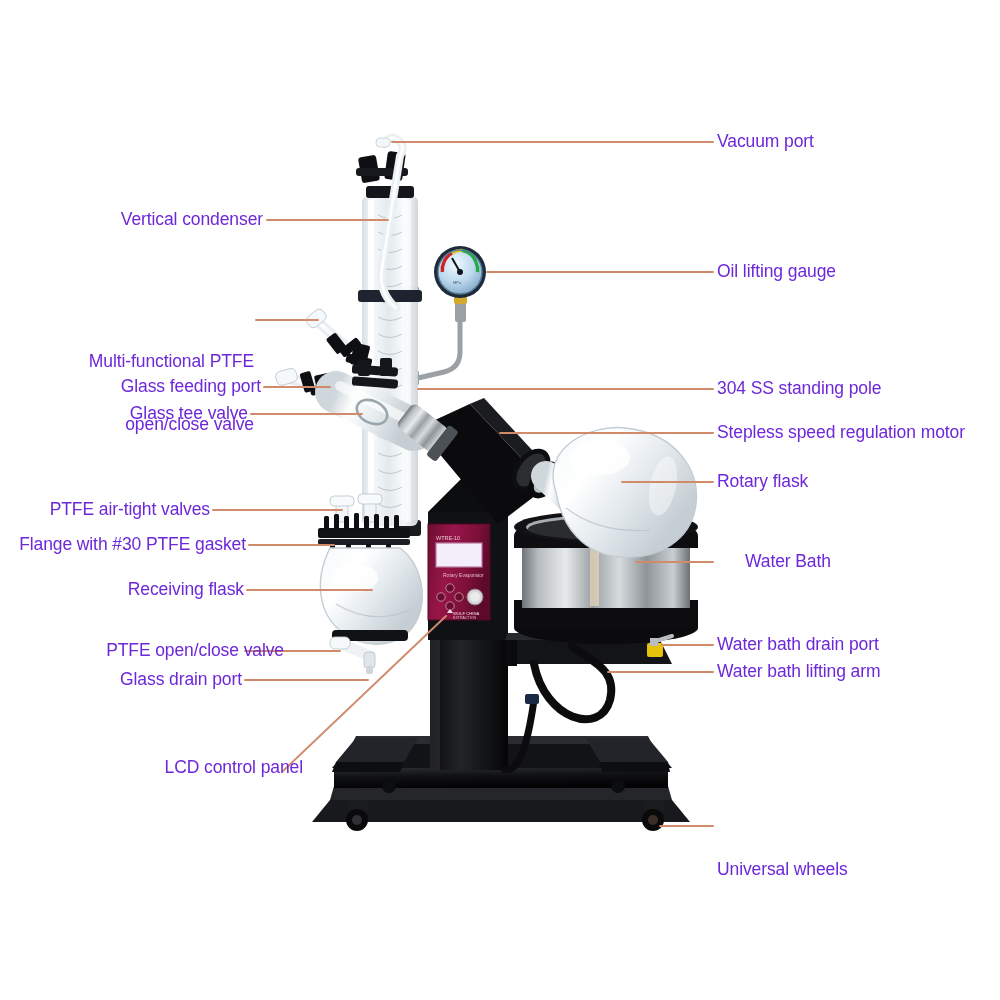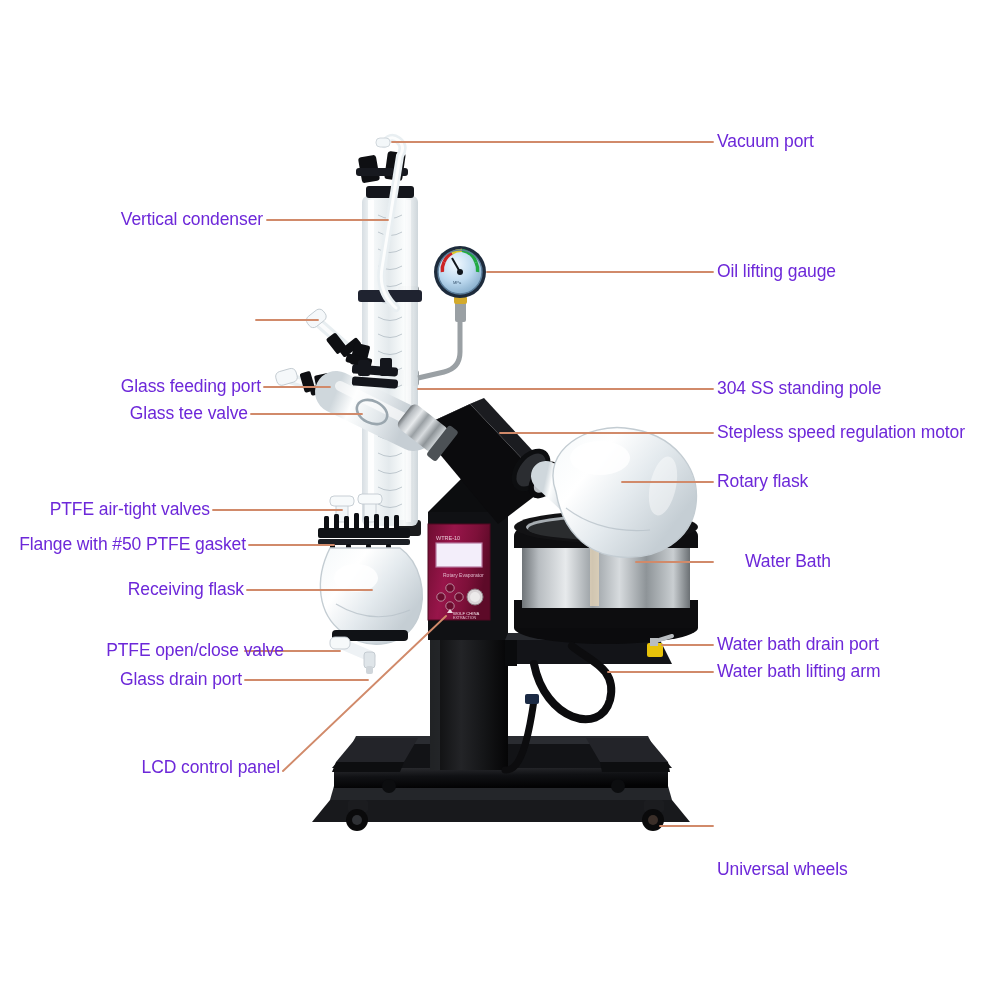--- a/index.html
+++ b/index.html
@@ -414,30 +414,34 @@
   <div class="label right" style="left:745px;top:551px;">Water Bath</div>
 
   <div class="label right" style="left:717px;top:634px;text-align:right;">Water bath drain port</div>
 
   <div class="label right" style="left:717px;top:661px;">Water bath lifting arm</div>
 
   <div class="label right" style="left:717px;top:815px;margin-top:44px;">Universal wheels</div>
 
   <div class="label left" style="right:737px;top:209px;">Vertical condenser</div>
 
+  <div class="label left" style="right:746px;top:309px;">
+    <div>Multi-functional PTFE</div>
+    <div>open/close valve</div>
+  </div>
 
   <div class="label left" style="right:739px;top:376px;">Glass feeding port</div>
 
   <div class="label left" style="right:752px;top:403px;">Glass tee valve</div>
 
   <div class="label left" style="right:790px;top:499px;">PTFE air-tight valves</div>
 
-  <div class="label left" style="right:754px;top:534px;">Flange with #50 PTFE gasket</div>
+  <div class="label left" style="right:754px;top:534px;">Flange with #30 PTFE gasket</div>
 
   <div class="label left" style="right:756px;top:579px;">Receiving flask</div>
 
   <div class="label left" style="right:716px;top:640px;">PTFE open/close valve</div>
 
   <div class="label left" style="right:758px;top:669px;">Glass drain port</div>
 
-  <div class="label left" style="right:720px;top:757px;">LCD control panel</div>
+  <div class="label left" style="right:697px;top:757px;">LCD control panel</div>
 
 </div>
 
 </body></html>

